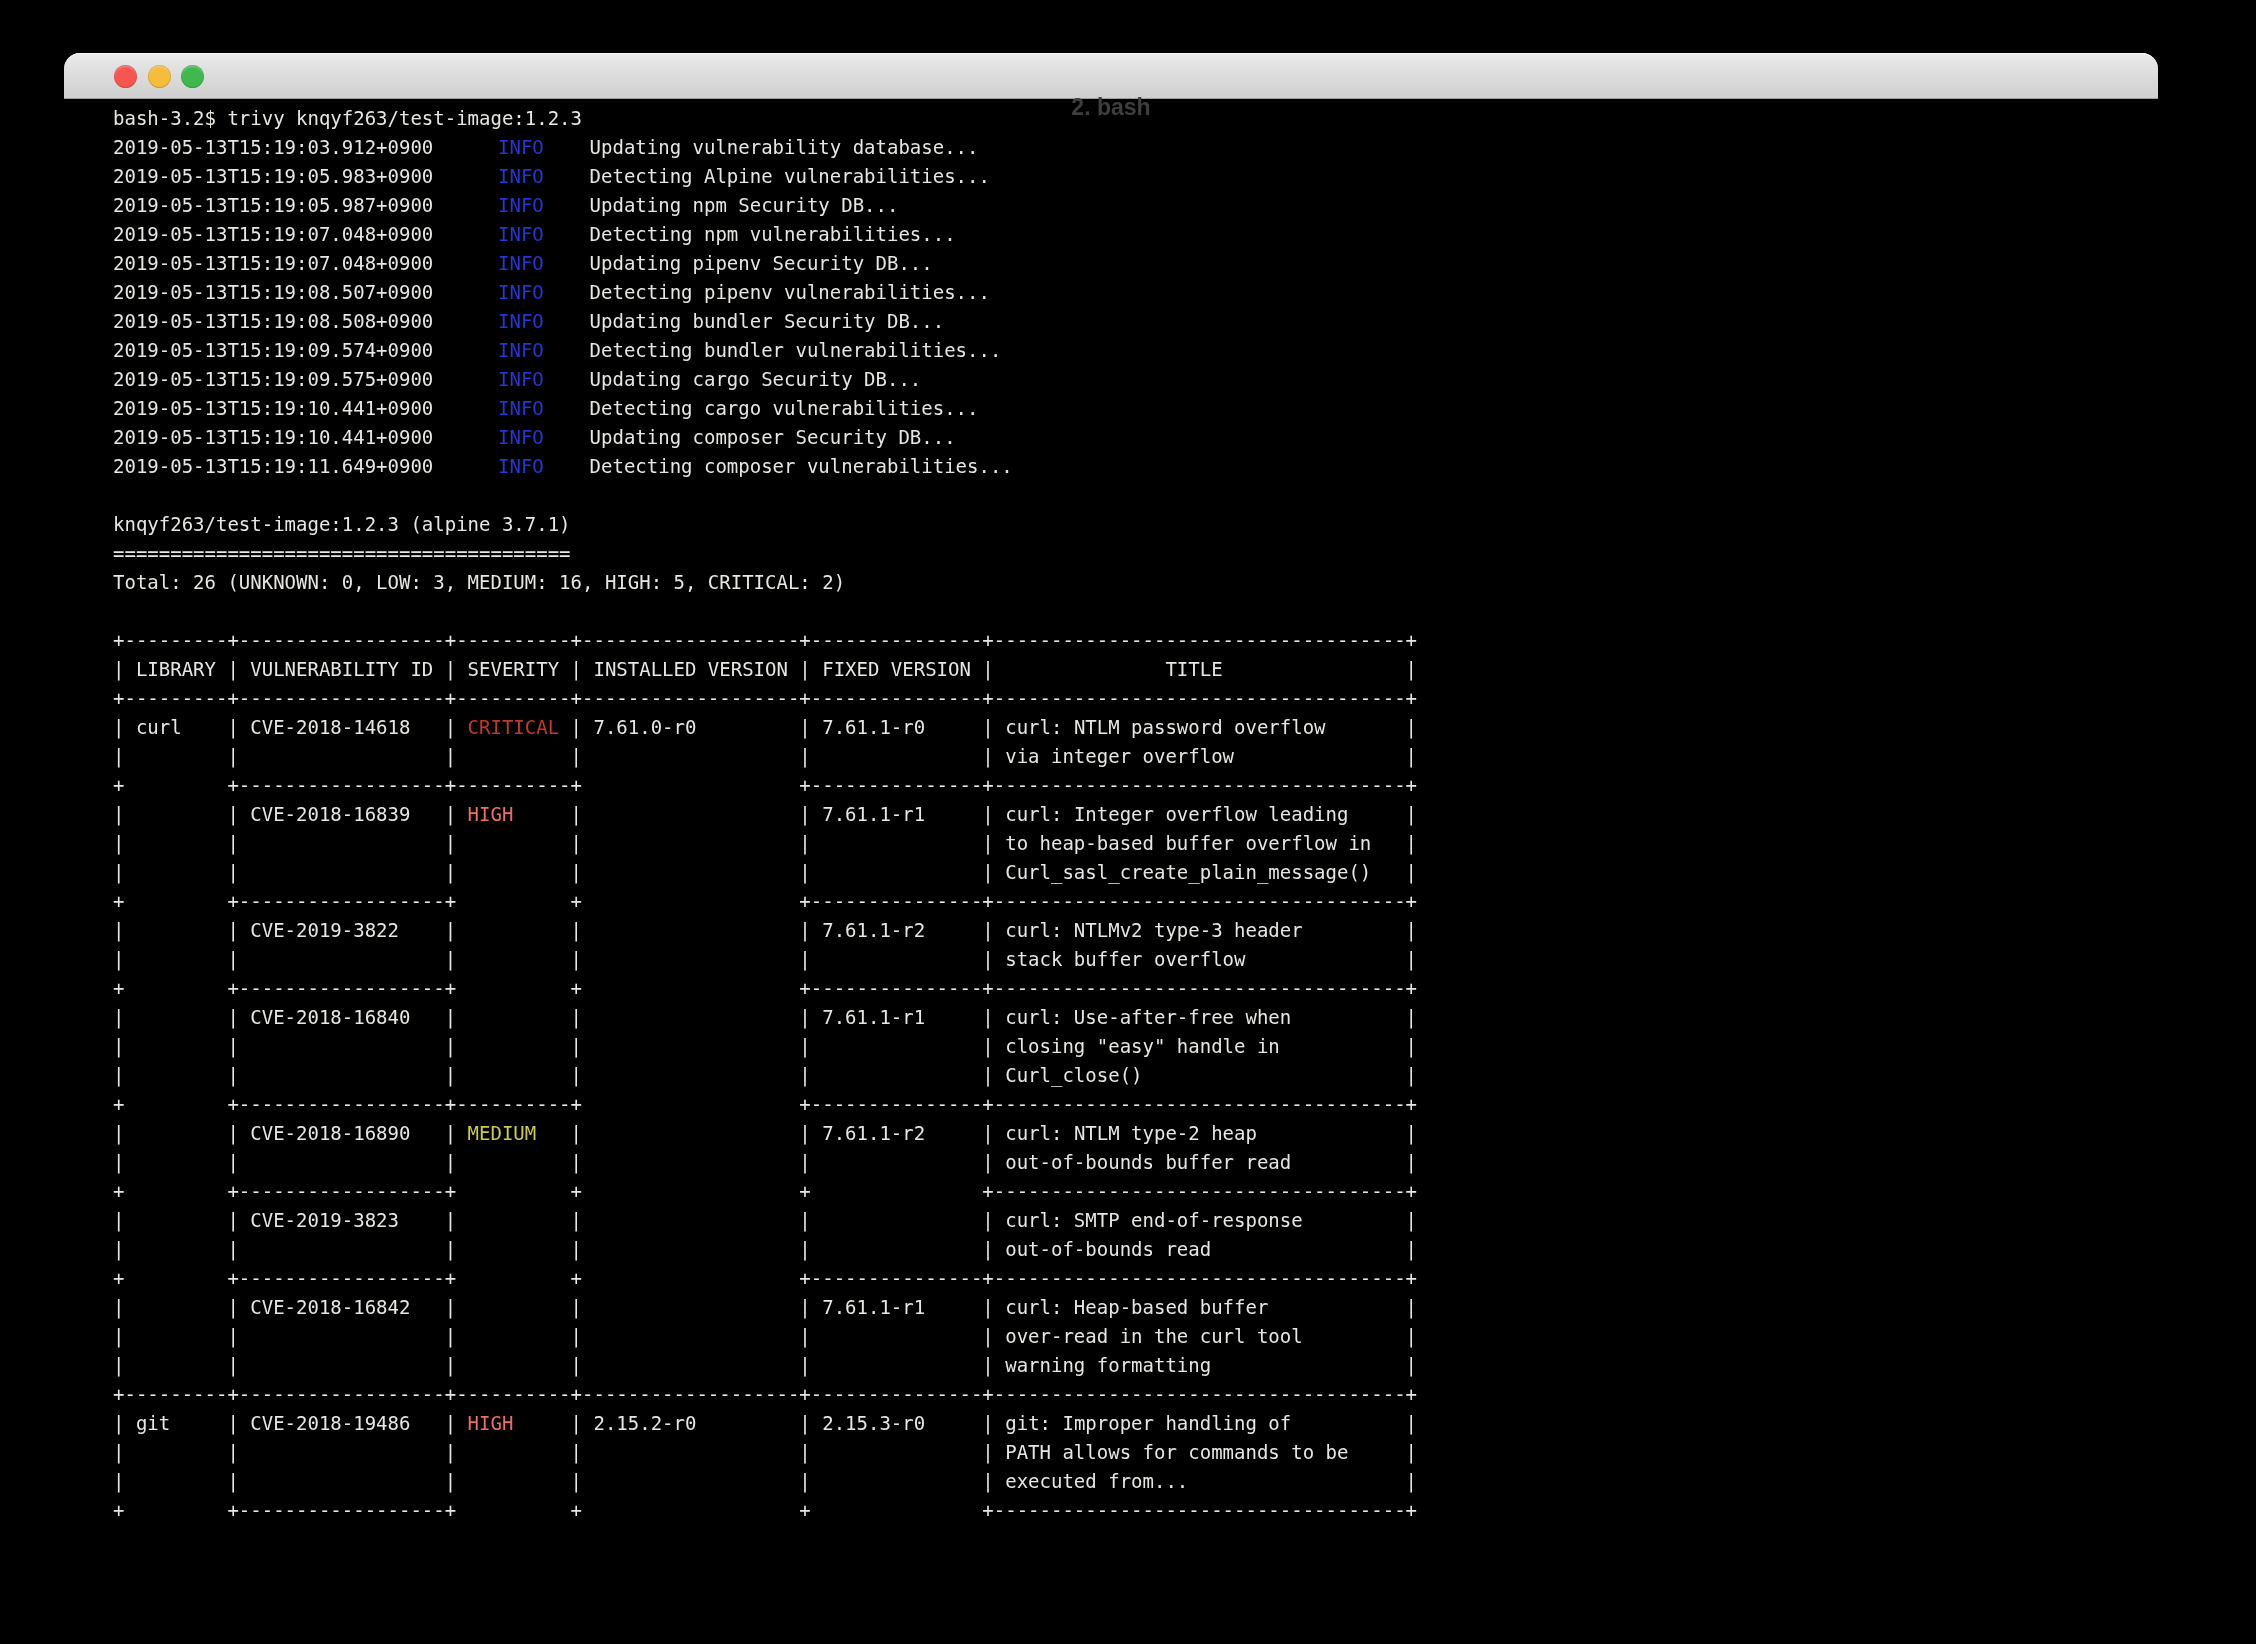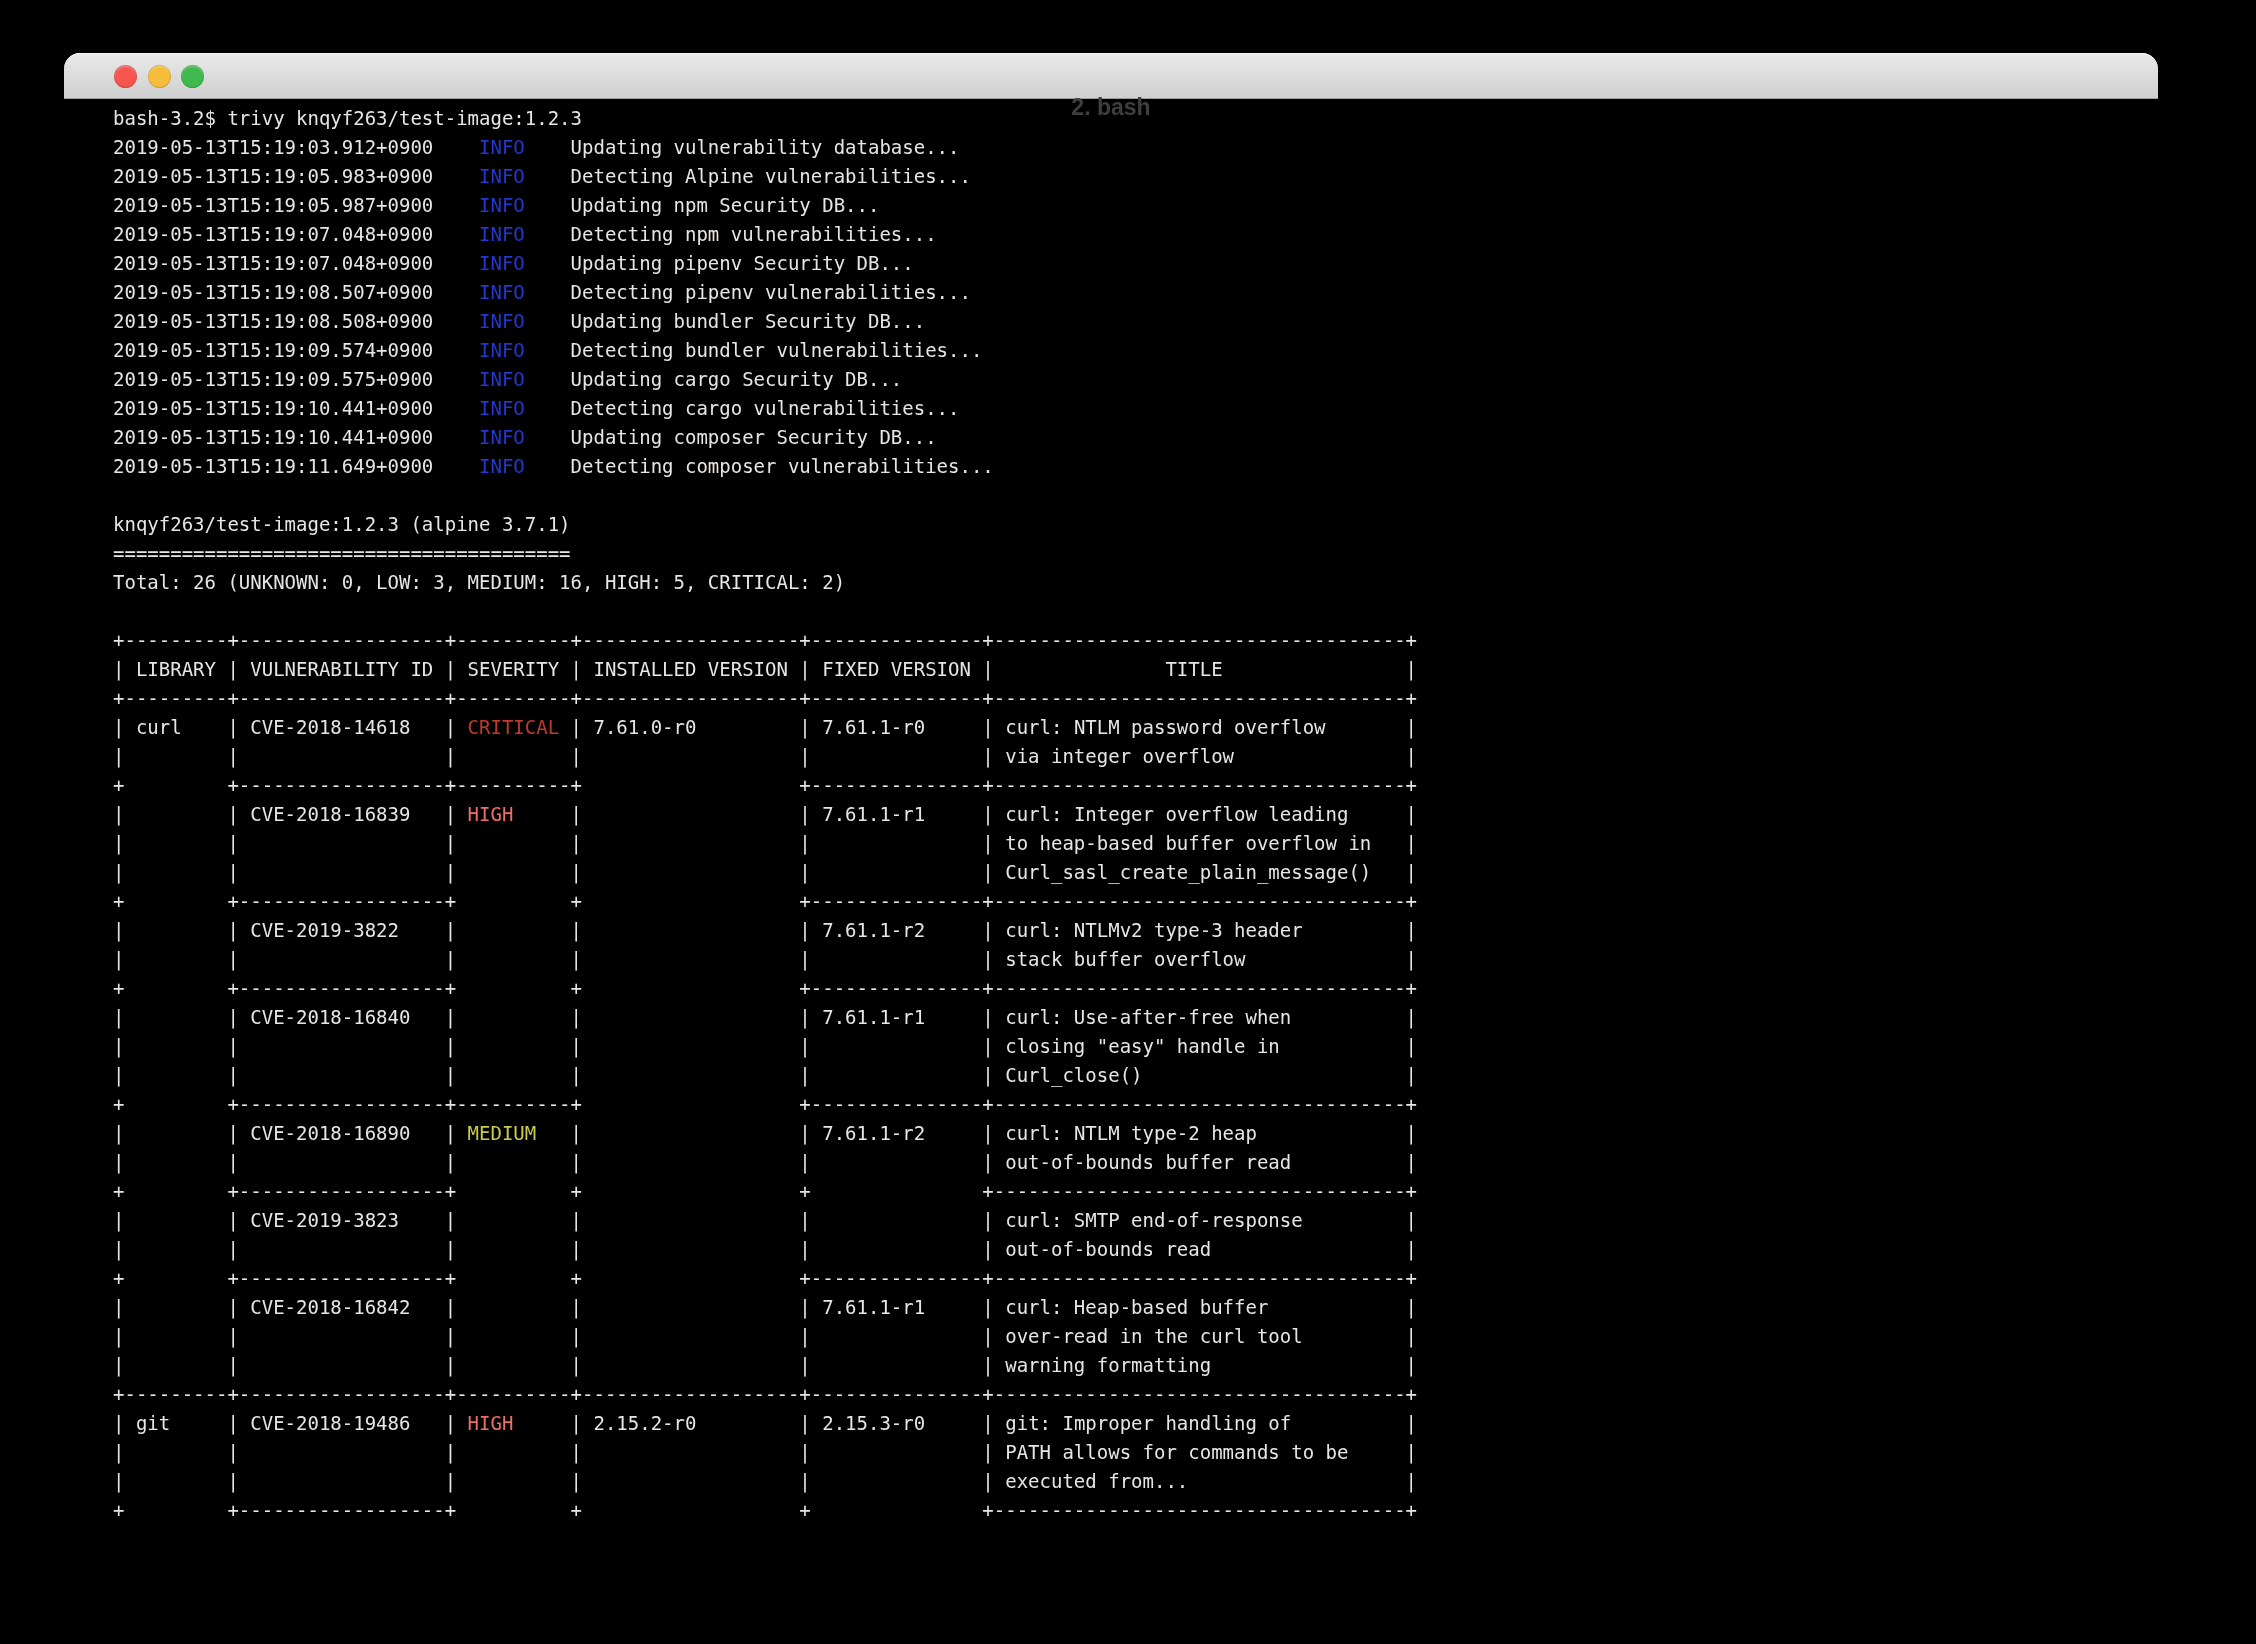--- a/index.html
+++ b/index.html
@@ -43,21 +43,21 @@
     position: absolute; top: 46px; left: 0; right: 0; bottom: 0;
     padding: 5.3px 0 0 49px;
     font-family: "DejaVu Sans Mono", monospace;
     font-size: 19px; line-height: 29px;
     color: var(--foreground, #e8e6e3);
     white-space: pre;
     overflow: hidden;
   }
   .line { white-space: pre; min-height: 29px; }
   .t-fg       { color: var(--foreground, #e8e6e3); }
-  .t-info     { color: var(--info-blue, #2338d1); }
+  .t-info     { color: var(--info-blue, #2338d1); margin-left: 19px; }
   .t-critical { color: var(--critical-red, #c03a2b); }
   .t-high     { color: var(--high-red, #ec6e64); }
   .t-medium   { color: var(--medium-yellow, #c9ca4e); text-align: center; }
 </style>
 </head>
 <body>
 
 <div class="desktop">
   <div class="window">
     <div class="titlebar">

